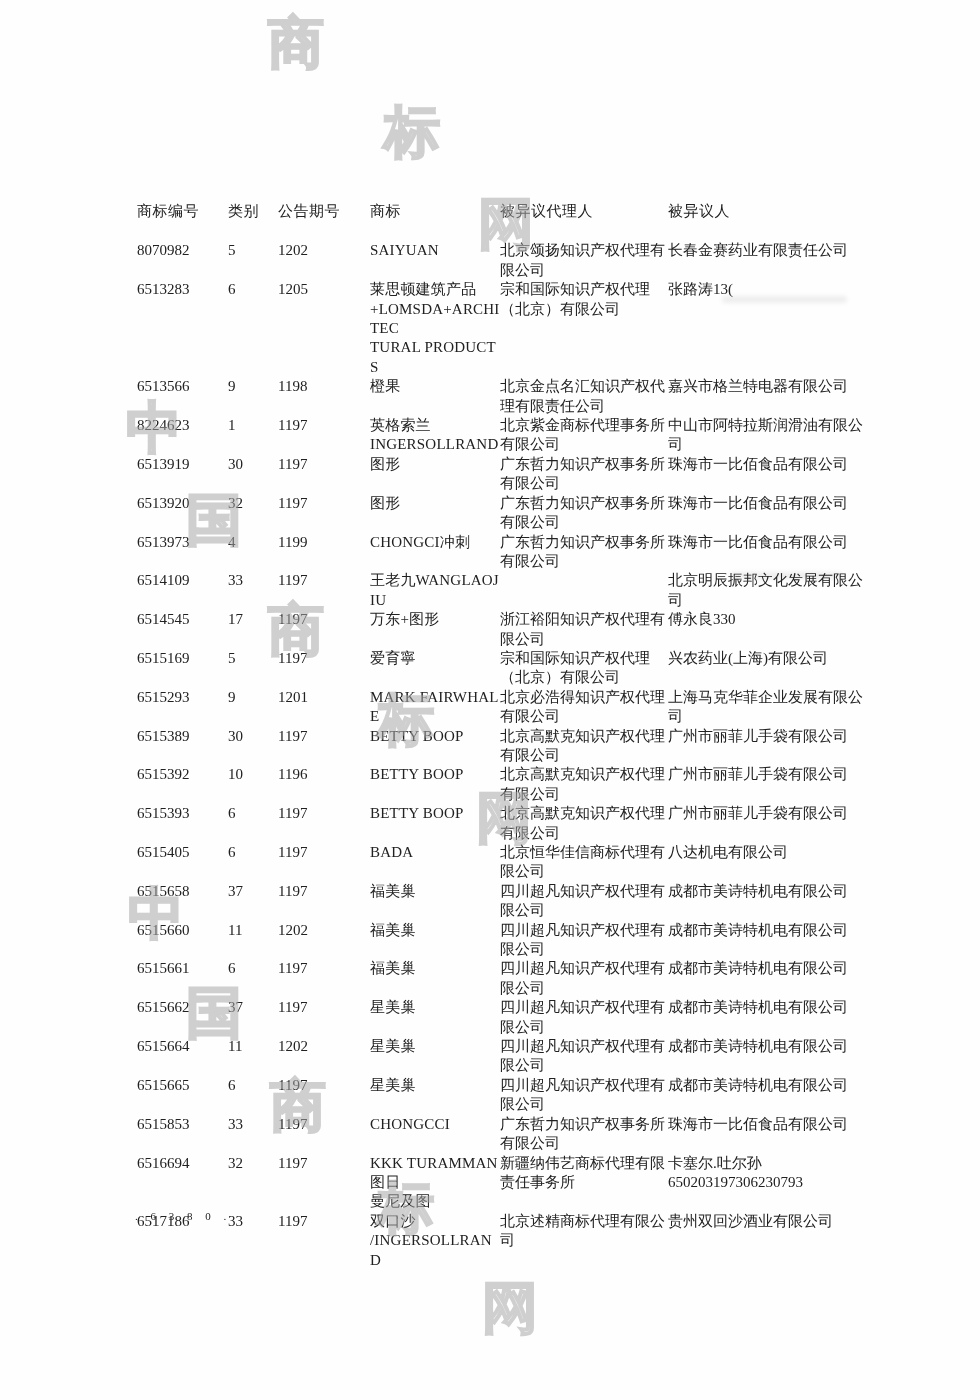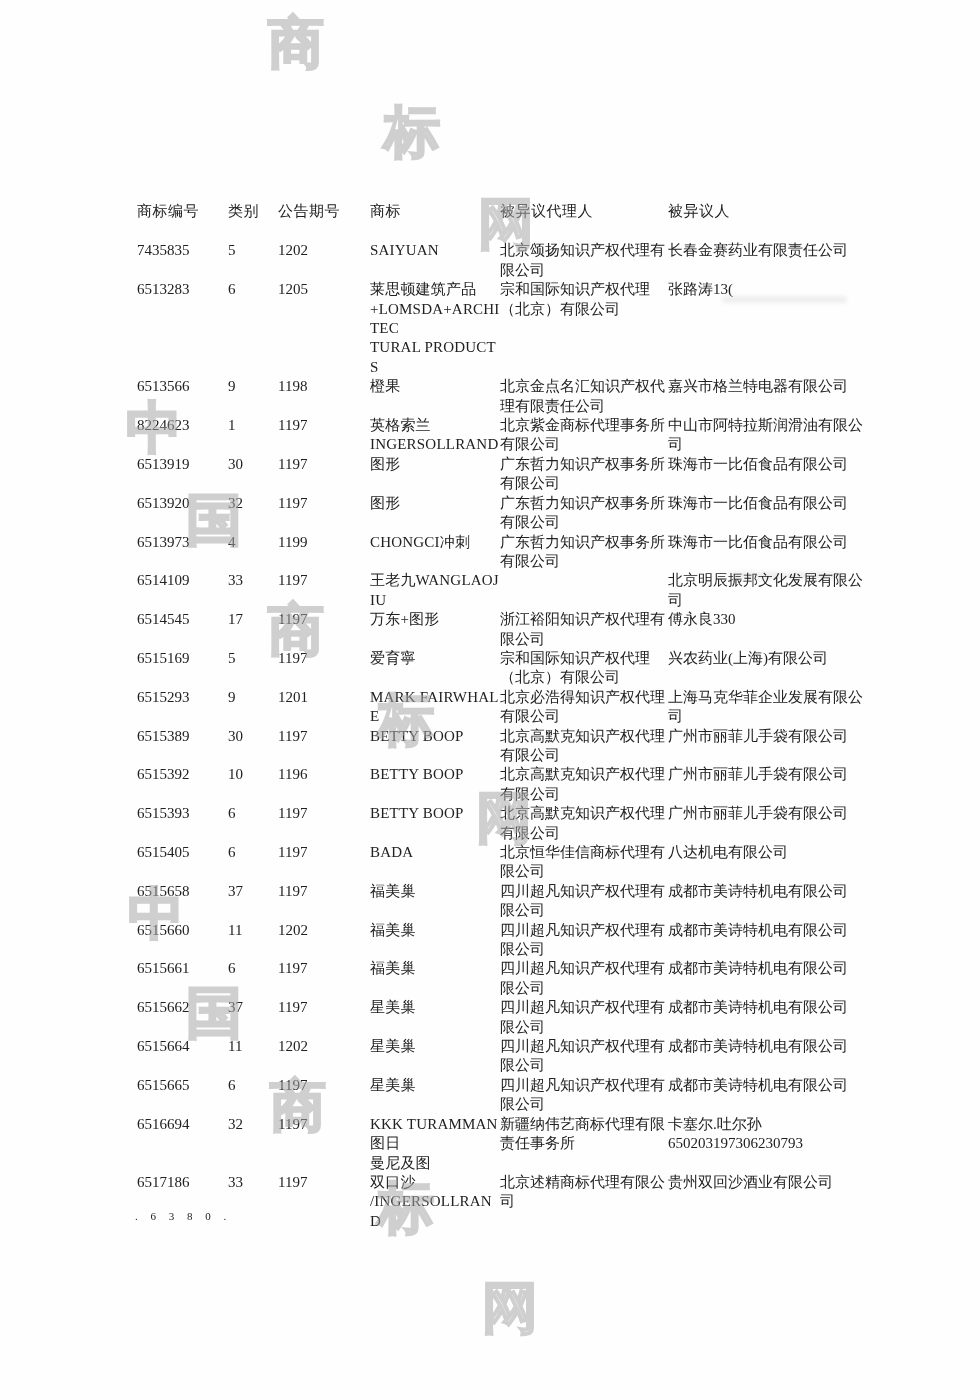--- a/index.html
+++ b/index.html
@@ -83,21 +83,21 @@
         <th>商标编号</th>
         <th>类别</th>
         <th>公告期号</th>
         <th>商标</th>
         <th>被异议代理人</th>
         <th>被异议人</th>
       </tr>
     </thead>
     <tbody>
         <tr>
-      <td class="c-no">7435835</td>
+      <td class="c-no">8070982</td>
       <td class="c-class">5</td>
       <td class="c-issue">1202</td>
       <td class="c-mark">SAIYUAN</td>
       <td class="c-agent">北京颂扬知识产权代理有限公司</td>
       <td class="c-opposed">长春金赛药业有限责任公司</td>
     </tr>
         <tr>
       <td class="c-no">6513283</td>
       <td class="c-class">6</td>
       <td class="c-issue">1205</td>
@@ -252,20 +252,28 @@
       <td class="c-agent">四川超凡知识产权代理有限公司</td>
       <td class="c-opposed">成都市美诗特机电有限公司</td>
     </tr>
         <tr>
       <td class="c-no">6515665</td>
       <td class="c-class">6</td>
       <td class="c-issue">1197</td>
       <td class="c-mark">星美巢</td>
       <td class="c-agent">四川超凡知识产权代理有限公司</td>
       <td class="c-opposed">成都市美诗特机电有限公司</td>
+    </tr>
+        <tr>
+      <td class="c-no">6515853</td>
+      <td class="c-class">33</td>
+      <td class="c-issue">1197</td>
+      <td class="c-mark">CHONGCCI</td>
+      <td class="c-agent">广东哲力知识产权事务所有限公司</td>
+      <td class="c-opposed">珠海市一比佰食品有限公司</td>
     </tr>
         <tr>
       <td class="c-no">6516694</td>
       <td class="c-class">32</td>
       <td class="c-issue">1197</td>
       <td class="c-mark">KKK TURAMMAN图日
 曼尼及图</td>
       <td class="c-agent">新疆纳伟艺商标代理有限责任事务所</td>
       <td class="c-opposed">卡塞尔.吐尔孙
 650203197306230793</td>

